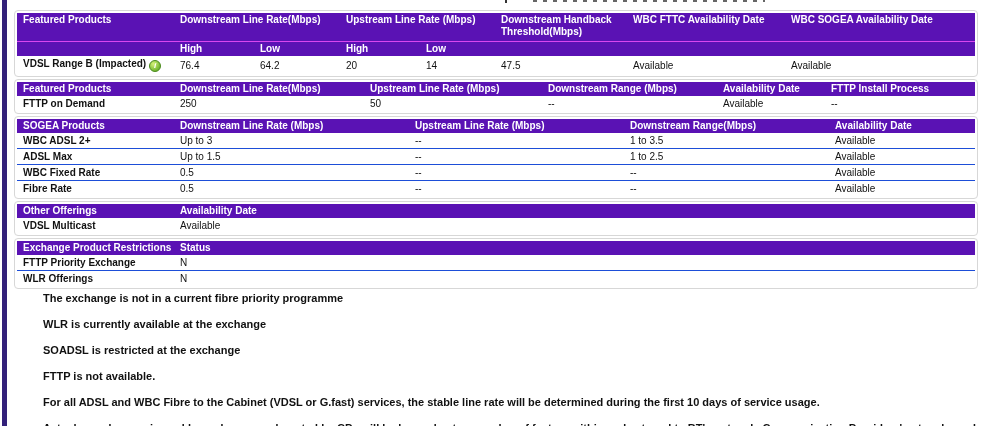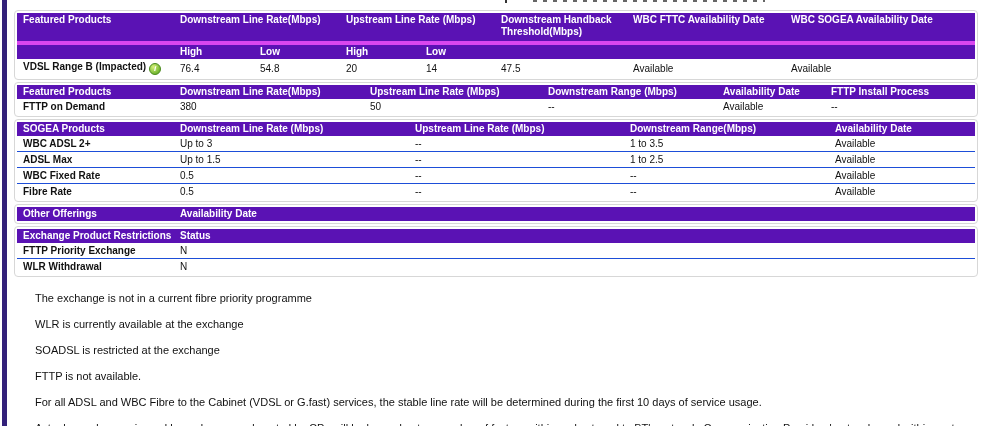--- a/index.html
+++ b/index.html
@@ -13,33 +13,33 @@
   .remnant-dot{position:absolute;top:0;left:505px;width:2px;height:3px;background:#333;}
 
   .content{position:absolute;left:14px;top:10px;width:964px;}
   .tbox{border:1px solid #d7d7d7;border-radius:4px;padding:2px;margin-bottom:2px;background:#fff;}
 
   table{width:100%;border-collapse:collapse;table-layout:fixed;font-size:10px;}
   th{background:#5a12b4;color:#fff;text-align:left;font-weight:bold;
      padding:1px 6px;vertical-align:top;line-height:12px;overflow:hidden;white-space:normal;}
   tr.hdr-tall th{height:26px;}
   tr.hdr th{height:11px;white-space:nowrap;}
-  tr.sub th{border-top:4px solid #d946ef;height:11px;}
+  tr.sub th{border-top:1px solid #d946ef;height:11px;}
   td{padding:2px 6px;border-top:1px solid #1d4ed8;line-height:11px;color:#111;
      overflow:hidden;white-space:nowrap;}
   td.first{font-weight:bold;}
   tbody tr:first-child td{border-top:none;}
 
   .info-icon{display:inline-block;width:10px;height:10px;border-radius:50%;
     background:radial-gradient(circle at 35% 30%,#d6f27a,#6fb32e 75%);
     border:1px solid #4a8a1f;color:#fff;font-size:8px;font-style:italic;font-weight:bold;
     text-align:center;line-height:10px;vertical-align:-1px;margin-left:3px;}
 
   .notes{position:absolute;left:35px;top:292px;width:950px;font-size:11px;}
-  .notes p{margin:0 0 14px 0;line-height:12px;}
+  .notes p{margin:0 0 14px 8px;line-height:12px;font-weight:bold;}
 </style>
 </head>
 <body>
 
 <div class="left-stripe"></div>
 <div class="remnant"></div>
 <div class="remnant-dot"></div>
 
 <div class="content">
 
@@ -72,21 +72,21 @@
           <th>Low</th>
           <th></th>
           <th></th>
           <th></th>
         </tr>
       </thead>
       <tbody>
         <tr>
           <td class="first"><span>VDSL Range B (Impacted)</span><span class="info-icon">i</span></td>
           <td>76.4</td>
-          <td>54.8</td>
+          <td>64.2</td>
           <td>20</td>
           <td>14</td>
           <td>47.5</td>
           <td>Available</td>
           <td>Available</td>
         </tr>
       </tbody>
     </table>
   </div>
 
@@ -106,21 +106,21 @@
           <th>Downstream Line Rate(Mbps)</th>
           <th>Upstream Line Rate (Mbps)</th>
           <th>Downstream Range (Mbps)</th>
           <th>Availability Date</th>
           <th>FTTP Install Process</th>
         </tr>
       </thead>
       <tbody>
         <tr>
           <td class="first">FTTP on Demand</td>
-          <td>380</td>
+          <td>250</td>
           <td>50</td>
           <td>--</td>
           <td>Available</td>
           <td>--</td>
         </tr>
       </tbody>
     </table>
   </div>
 
   <div class="tbox">
@@ -180,20 +180,24 @@
           <col style="width:157px">
           <col>
         </colgroup>
       <thead>
         <tr class="hdr">
           <th>Other Offerings</th>
           <th>Availability Date</th>
         </tr>
       </thead>
       <tbody>
+        <tr>
+          <td class="first">VDSL Multicast</td>
+          <td>Available</td>
+        </tr>
       </tbody>
     </table>
   </div>
 
   <div class="tbox">
     <table>
       <colgroup>
           <col style="width:157px">
           <col>
         </colgroup>
@@ -202,21 +206,21 @@
           <th>Exchange Product Restrictions</th>
           <th>Status</th>
         </tr>
       </thead>
       <tbody>
         <tr>
           <td class="first">FTTP Priority Exchange</td>
           <td>N</td>
         </tr>
         <tr>
-          <td class="first">WLR Withdrawal</td>
+          <td class="first">WLR Offerings</td>
           <td>N</td>
         </tr>
       </tbody>
     </table>
   </div>
 
 </div>
 
 <div class="notes">
   <p>The exchange is not in a current fibre priority programme</p>

